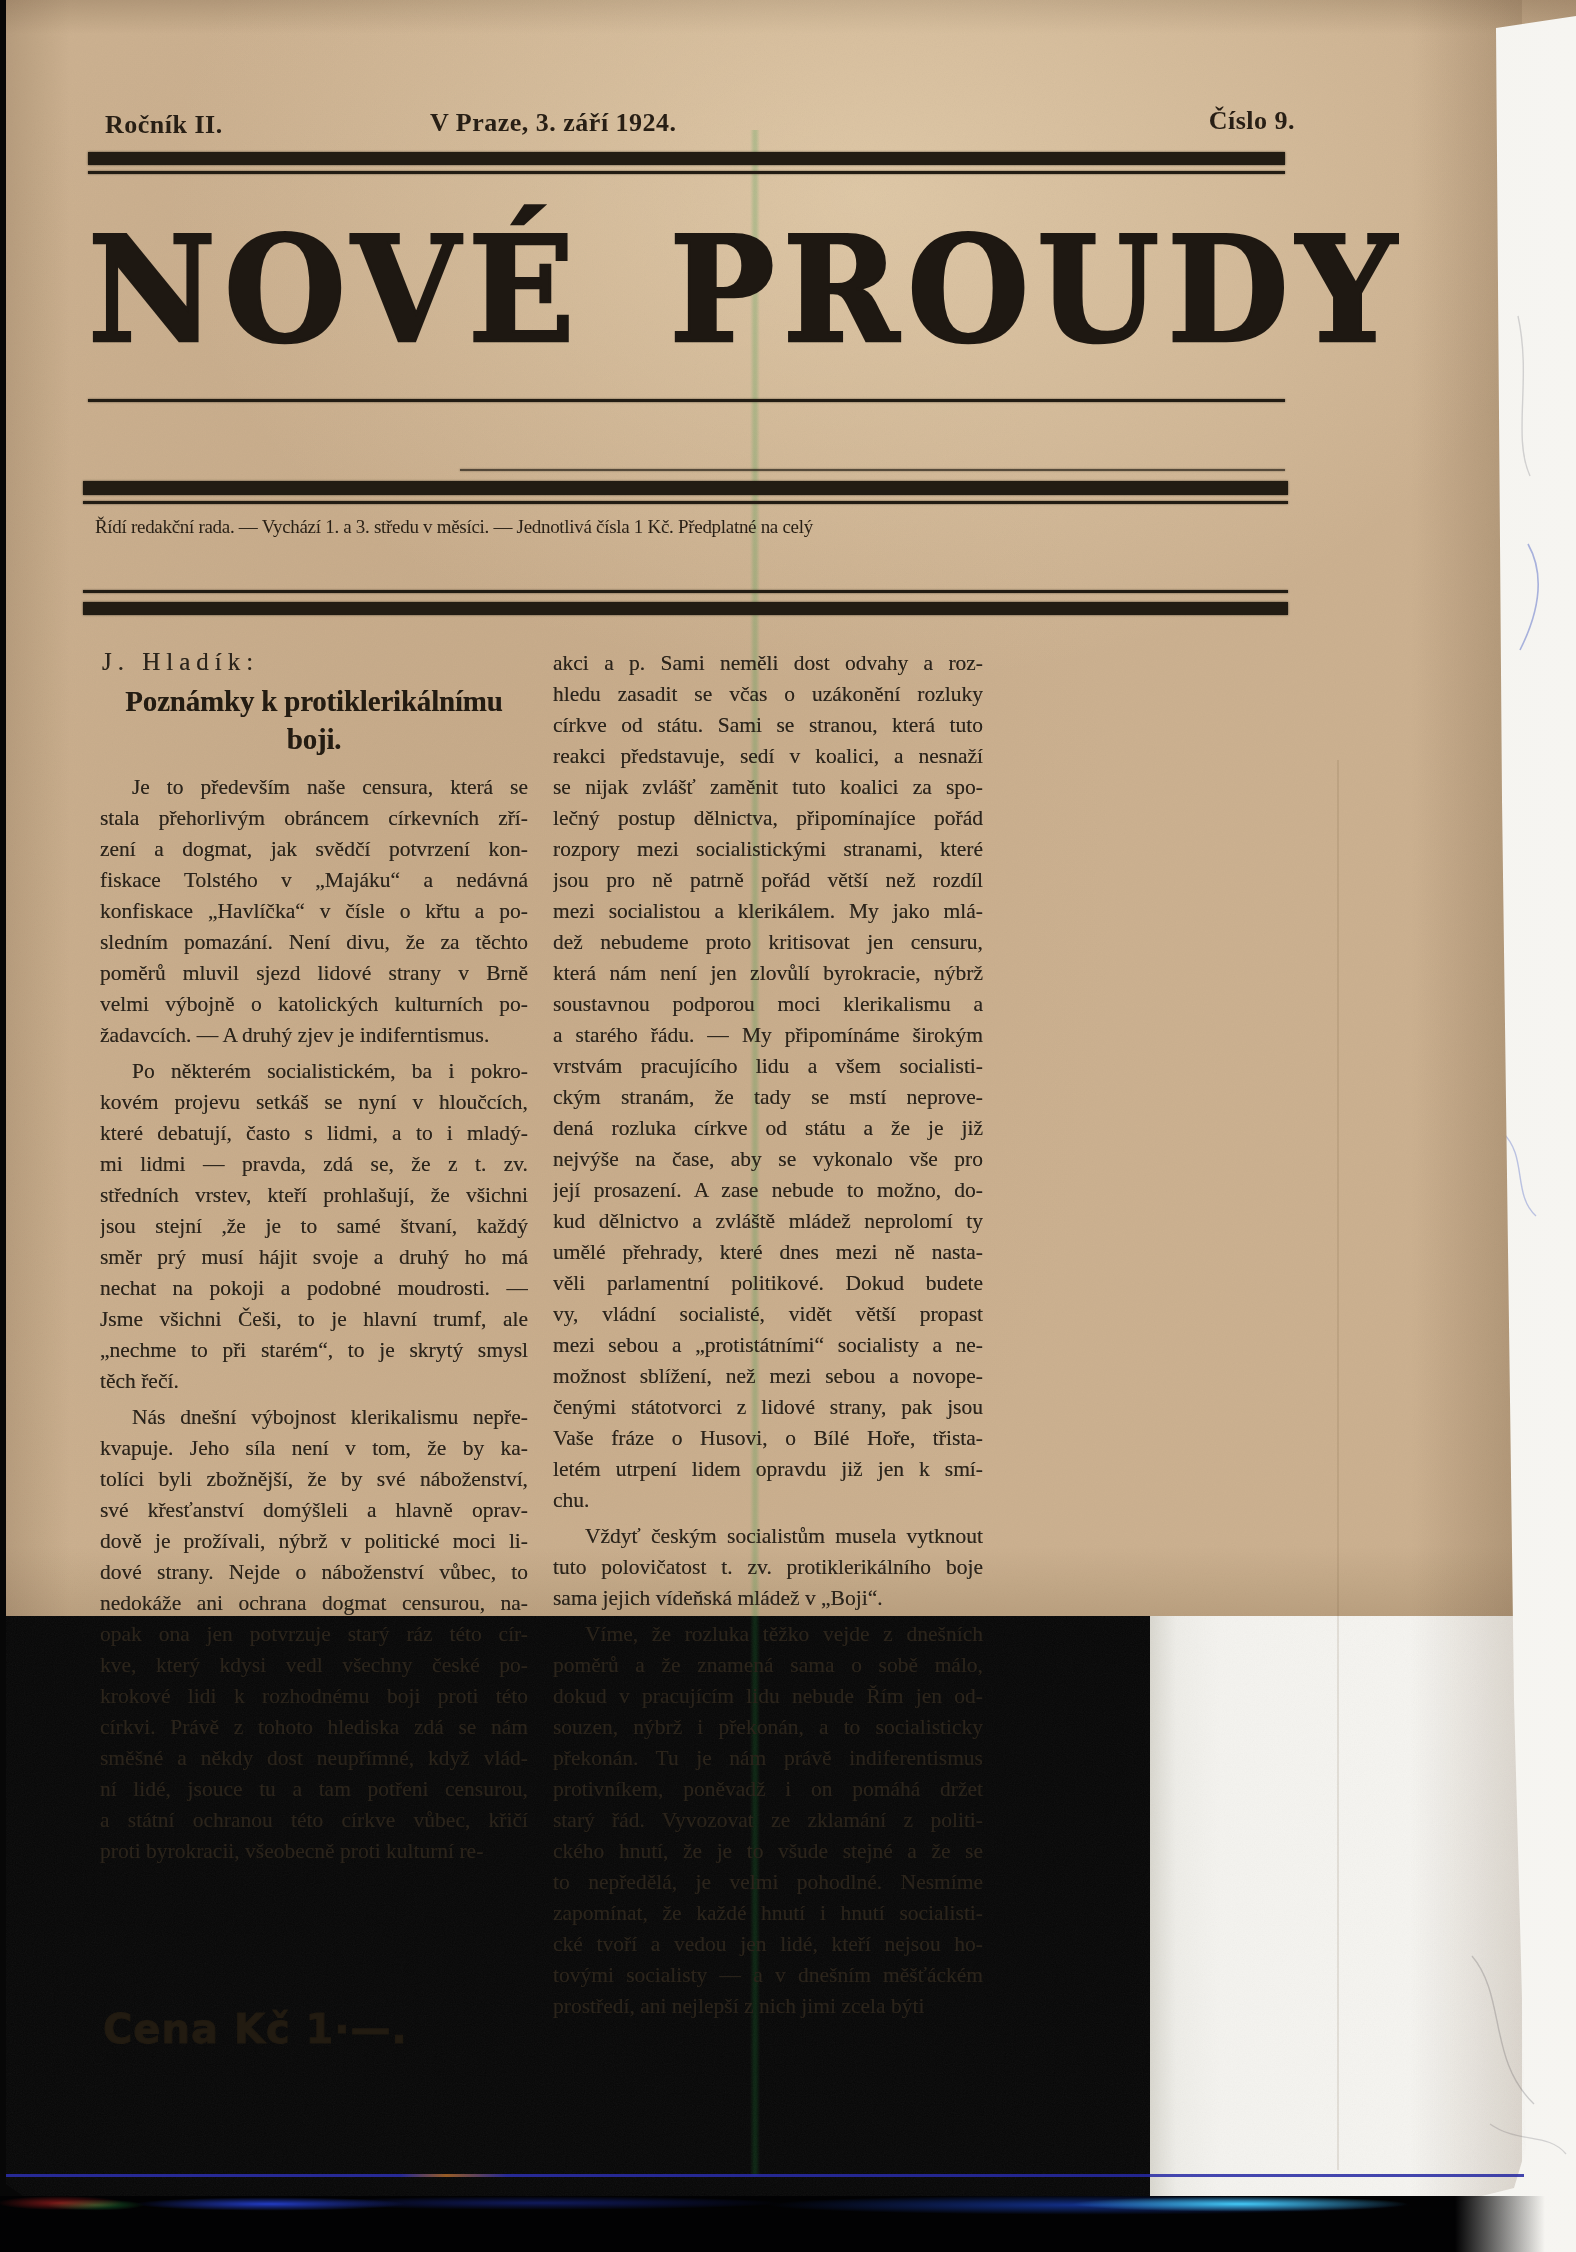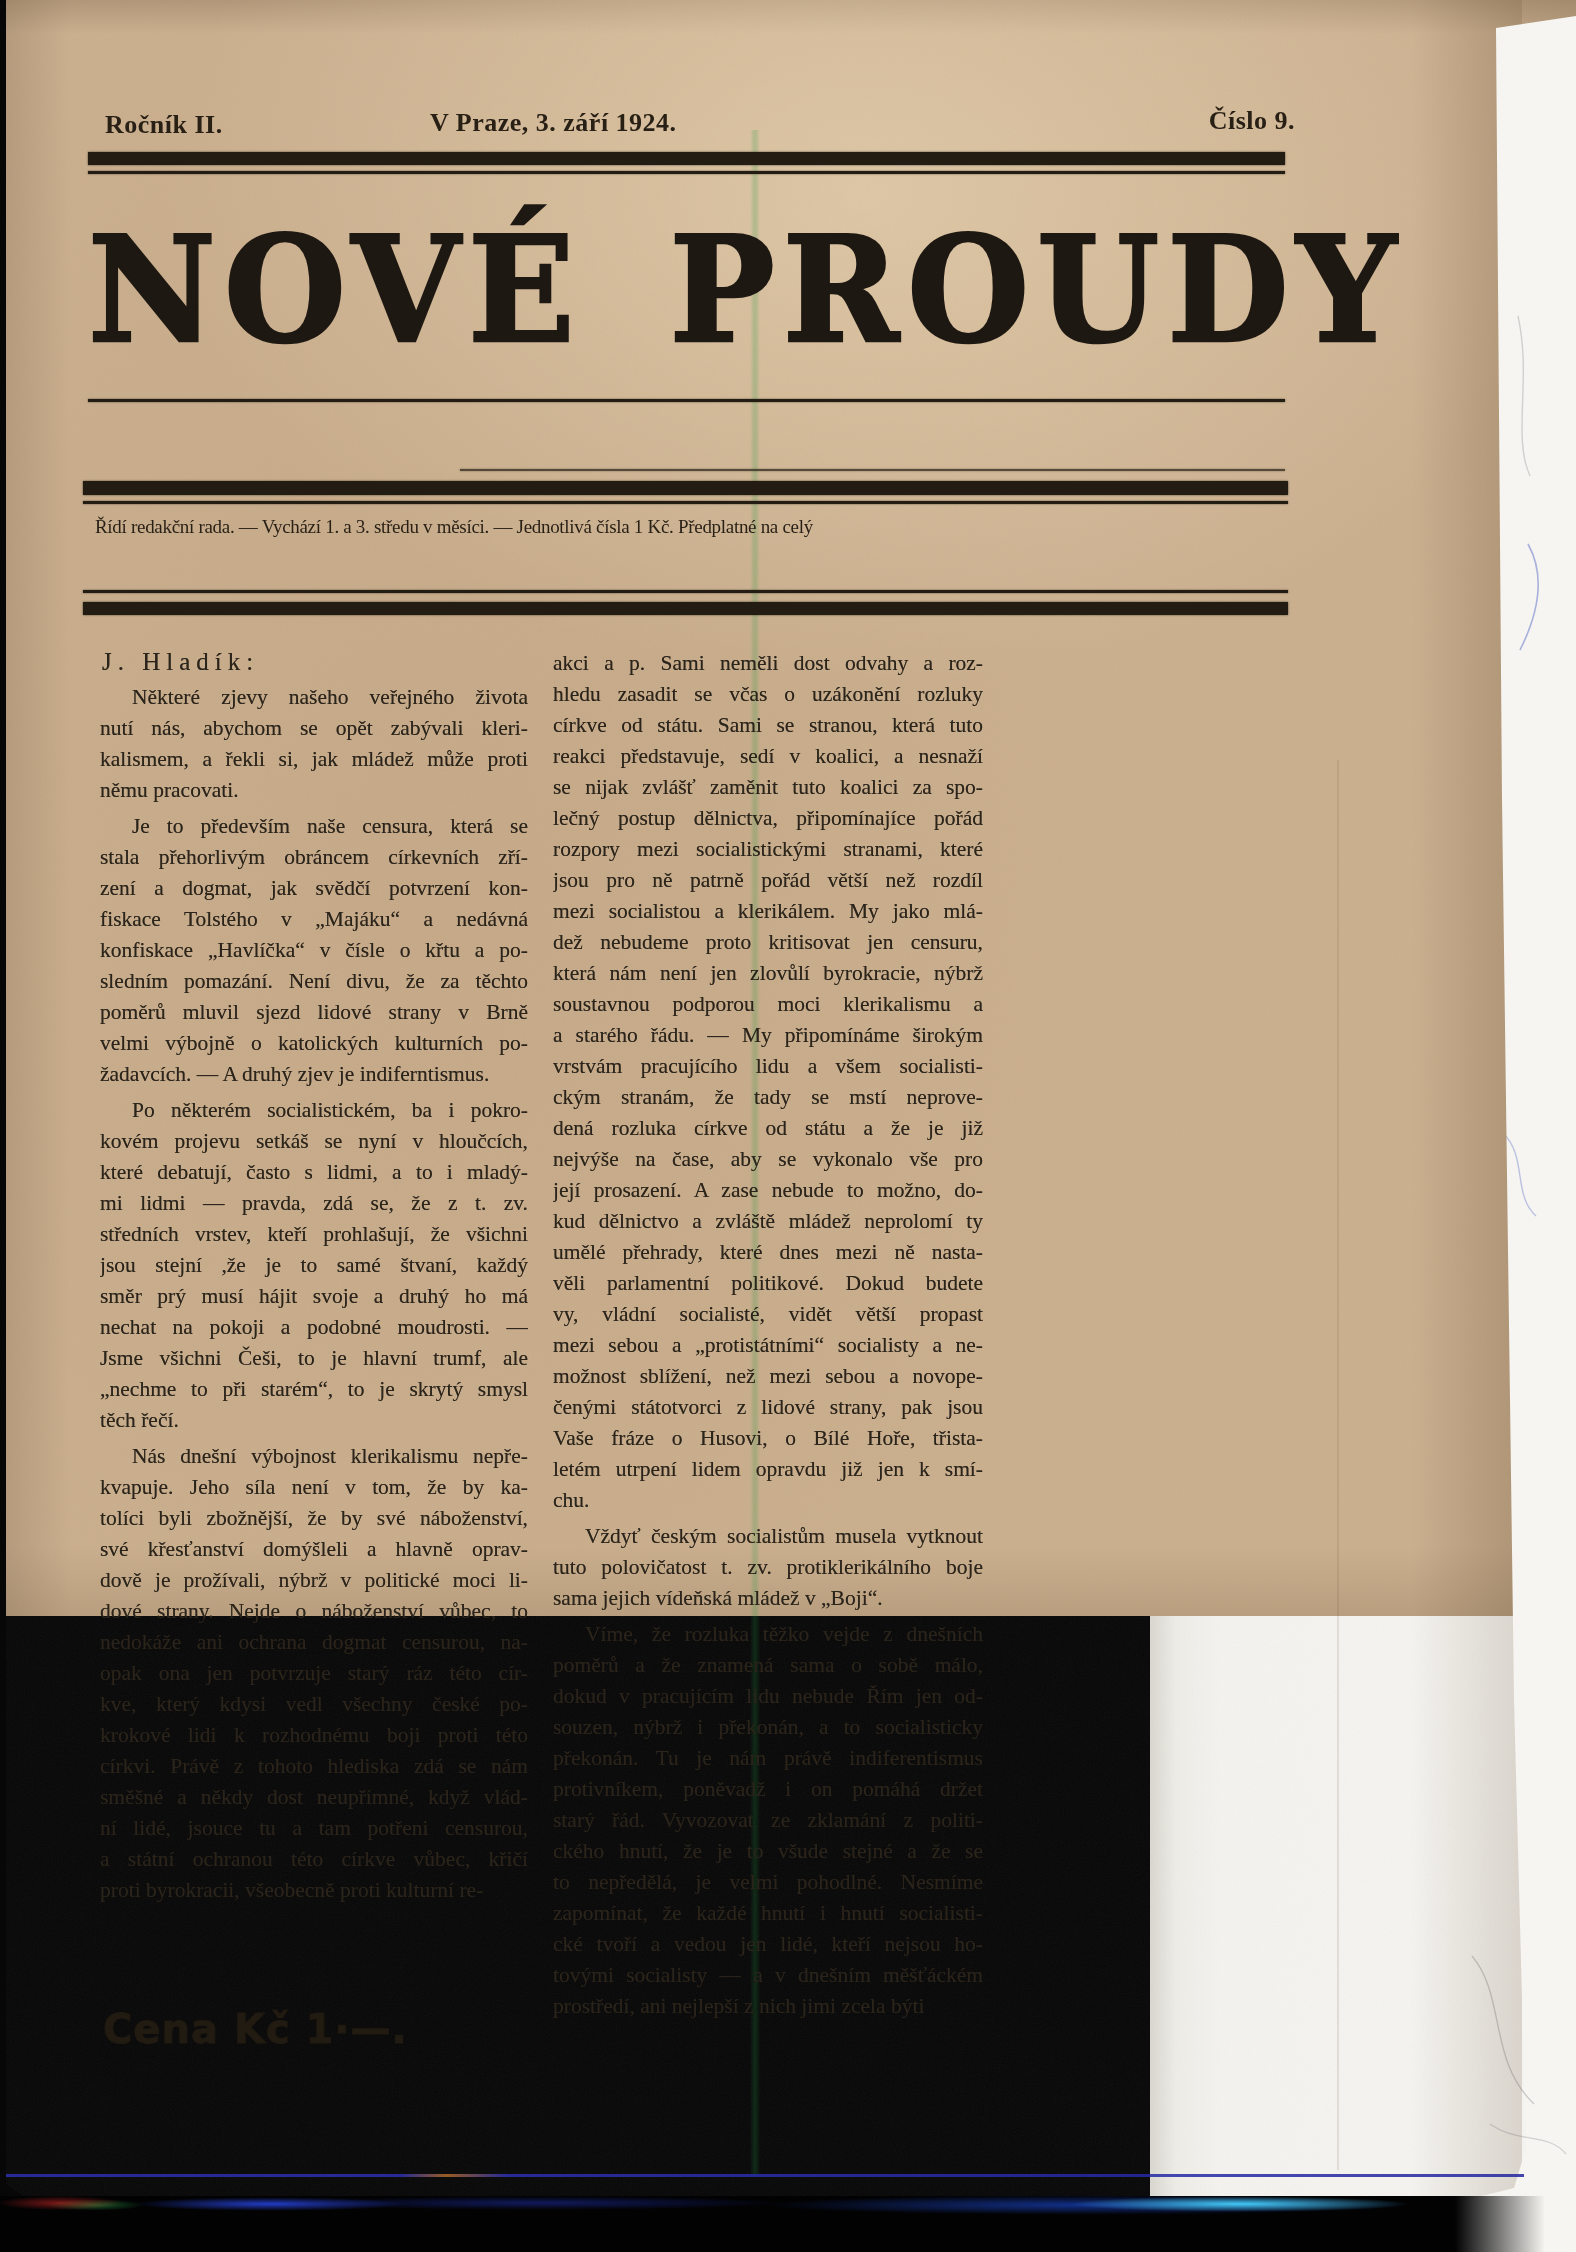--- a/index.html
+++ b/index.html
@@ -130,27 +130,25 @@
     <div class="rule r4a"></div>
     <div class="rule r4b"></div>
 
     <div class="imprint imp1">Řídí redakční rada. — Vychází 1. a 3. středu v měsíci. — Jednotlivá čísla 1 Kč. Předplatné na celý</div>
 
     <div class="rule r5a"></div>
     <div class="rule r5b"></div>
 
     <div class="col col-left">
       <div class="author">J. Hladík:</div>
+      <div class="heading">
+        <div>Poznámky k protiklerikálnímu</div>
+        <div>boji.</div>
+      </div>
       <div>
-          <div class="par">
-            <div class="ln first">Některé zjevy našeho veřejného života</div>
-            <div class="ln">nutí nás, abychom se opět zabývali kleri-</div>
-            <div class="ln">kalismem, a řekli si, jak mládež může proti</div>
-            <div class="ln last">němu pracovati.</div>
-          </div>
           <div class="par">
             <div class="ln first">Je to především naše censura, která se</div>
             <div class="ln">stala přehorlivým obráncem církevních zří-</div>
             <div class="ln">zení a dogmat, jak svědčí potvrzení kon-</div>
             <div class="ln">fiskace Tolstého v „Majáku“ a nedávná</div>
             <div class="ln">konfiskace „Havlíčka“ v čísle o křtu a po-</div>
             <div class="ln">sledním pomazání. Není divu, že za těchto</div>
             <div class="ln">poměrů mluvil sjezd lidové strany v Brně</div>
             <div class="ln">velmi výbojně o katolických kulturních po-</div>
             <div class="ln last">žadavcích. — A druhý zjev je indiferntismus.</div>

